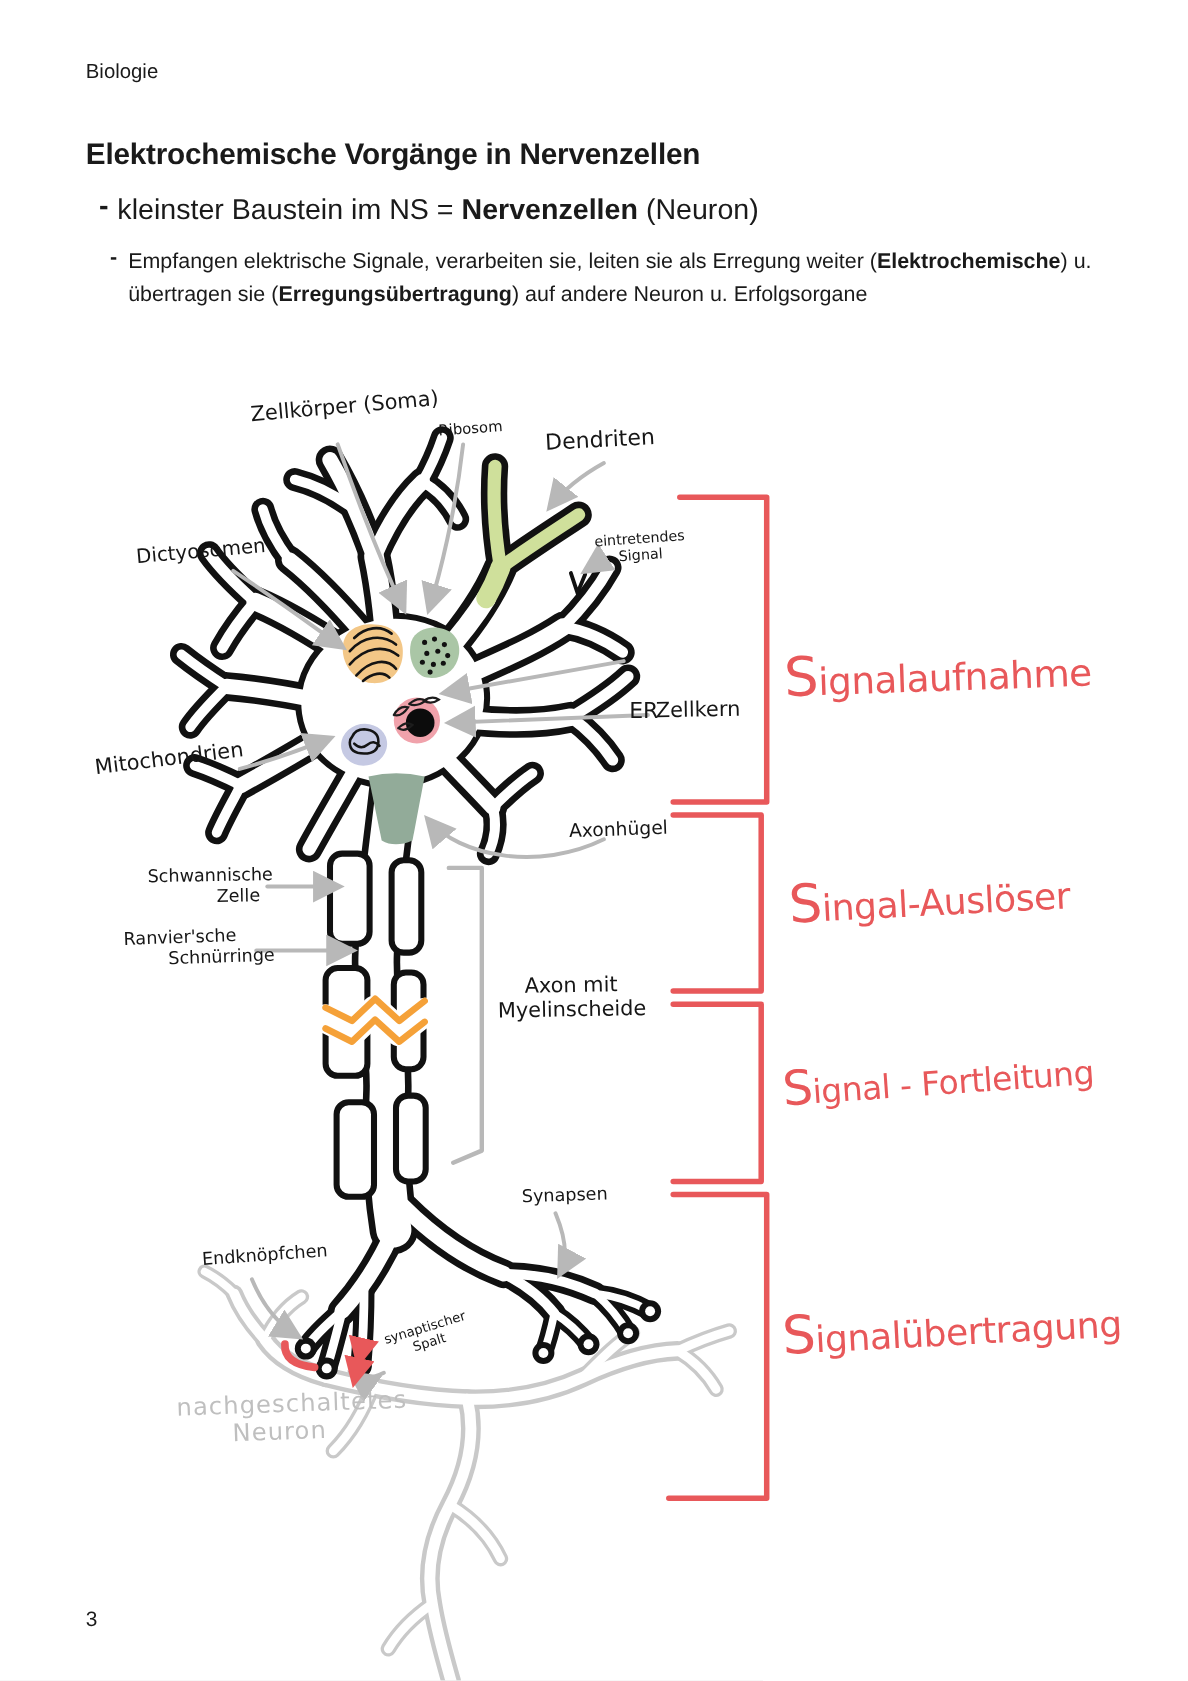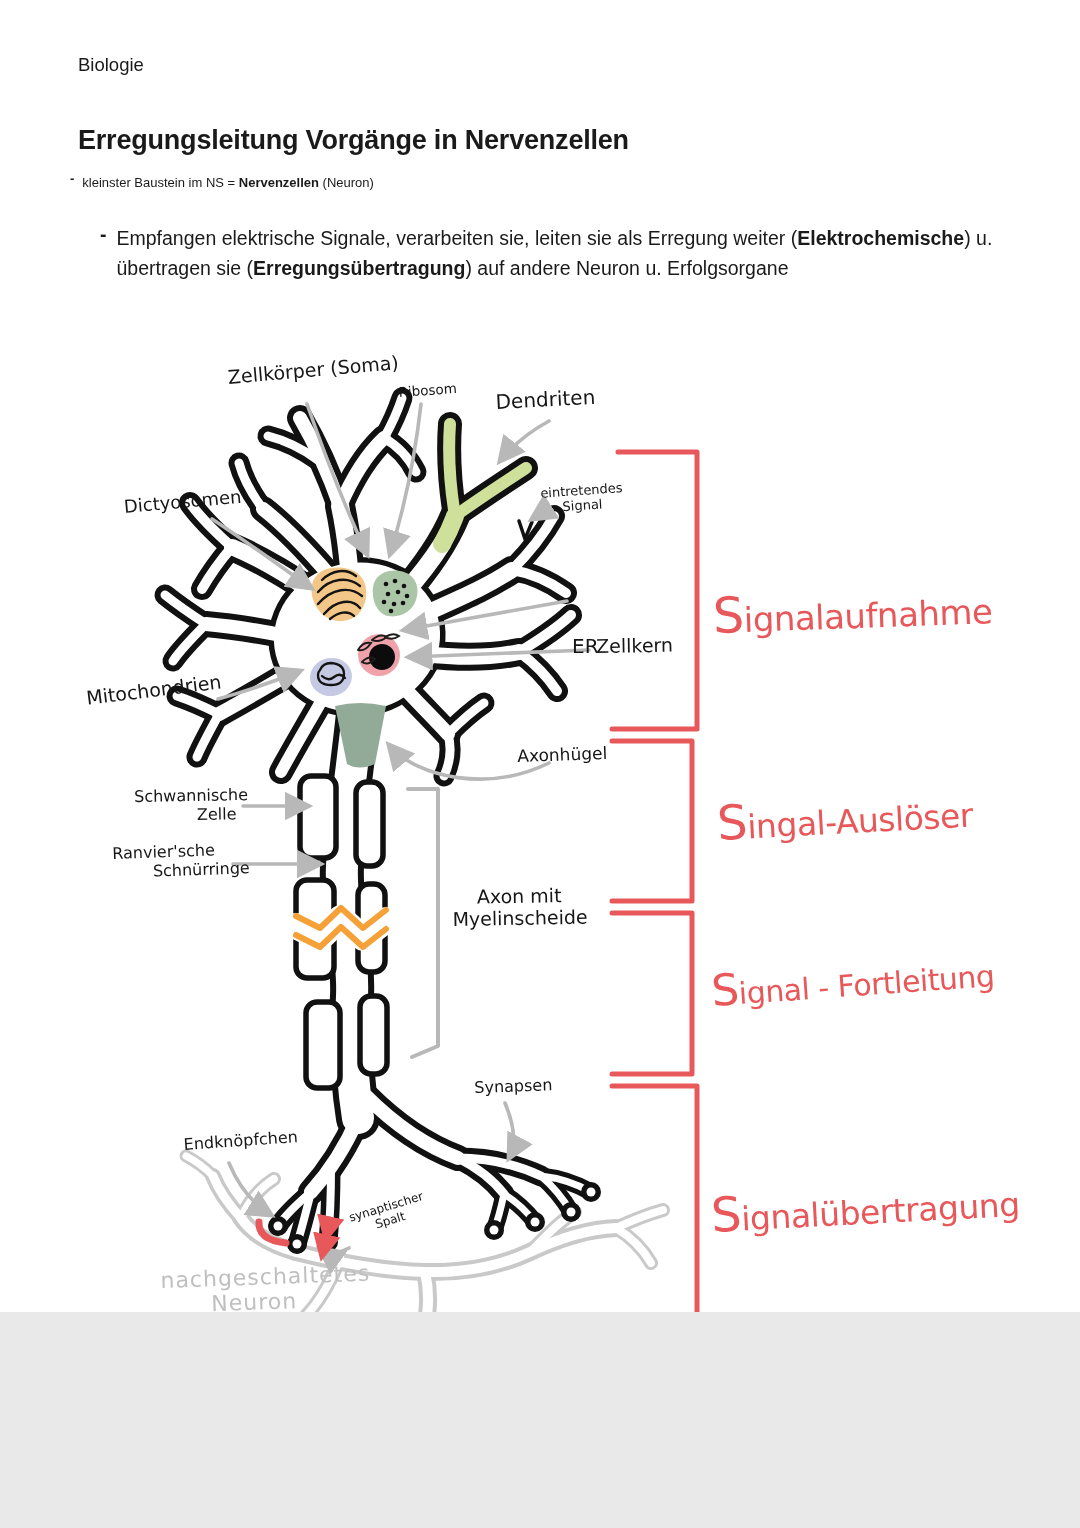--- a/index.html
+++ b/index.html
@@ -1,22 +1,22 @@
 <!DOCTYPE html>
 <html><head>
 <meta charset="utf-8">
 <style>
   html,body{margin:0;padding:0;background:#e9e9e9;}
-  .page{position:relative;width:1080px;height:1312px;background:#ffffff;overflow:hidden;
+  .page{position:relative;width:1080px;height:1528px;background:#ffffff;overflow:hidden;
         font-family:"Liberation Sans",sans-serif;color:#1a1a1a;}
   .abs{position:absolute;}
   
   .course{left:78px;top:54px;font-size:18.5px;}
   .title{left:78px;top:125px;font-size:27px;font-weight:bold;letter-spacing:-0.2px;}
-  .bullet1{left:70px;top:175px;font-size:13px;}
+  .bullet1{left:90px;top:175px;font-size:26px;}
   .bullet2{left:100px;top:223px;width:915px;font-size:19.5px;line-height:1.55;display:flex;gap:10px;}
   .dash{display:inline-block;transform:translateY(-4px);font-weight:bold;margin-right:8px;}
   .bullet2 .dash{margin-right:0;}
   .pagenum{left:78px;top:1462px;font-size:19px;}
   b{font-weight:bold;}
   
   .hw{font-family:"DejaVu Sans",sans-serif;color:#161616;white-space:nowrap;transform-origin:left top;}
   .hw span{display:block;}
   .lb-zellkoerper{left:227px;top:366px;font-size:19px;transform:rotate(-5deg);}
   .lb-ribosom{left:398px;top:384px;font-size:13.5px;transform:rotate(-4deg);}
@@ -45,21 +45,21 @@
   .st3{left:710px;top:970px;font-size:30px;transform:rotate(-4deg);}
   .st4{left:710px;top:1192px;font-size:33px;transform:rotate(-3deg);}
   svg.drawing{position:absolute;left:0;top:0;width:1080px;height:1528px;}
 </style>
 </head>
 <body>
 
 <div class="page">
 
   <div class="abs course">Biologie</div>
-  <div class="abs title">Erregungsleitung Vorgänge in Nervenzellen</div>
+  <div class="abs title">Elektrochemische Vorgänge in Nervenzellen</div>
 
   <div class="abs bullet1">
     <span class="dash">-</span><span>kleinster Baustein im NS = </span><b>Nervenzellen</b><span> (Neuron)</span>
   </div>
 
   <div class="abs bullet2">
     <span class="dash">-</span>
     <div><span>Empfangen elektrische Signale, verarbeiten sie, leiten sie als Erregung weiter (</span><b>Elektrochemische</b><span>) u. übertragen sie (</span><b>Erregungsübertragung</b><span>) auf andere Neuron u. Erfolgsorgane</span></div>
   </div>
 

